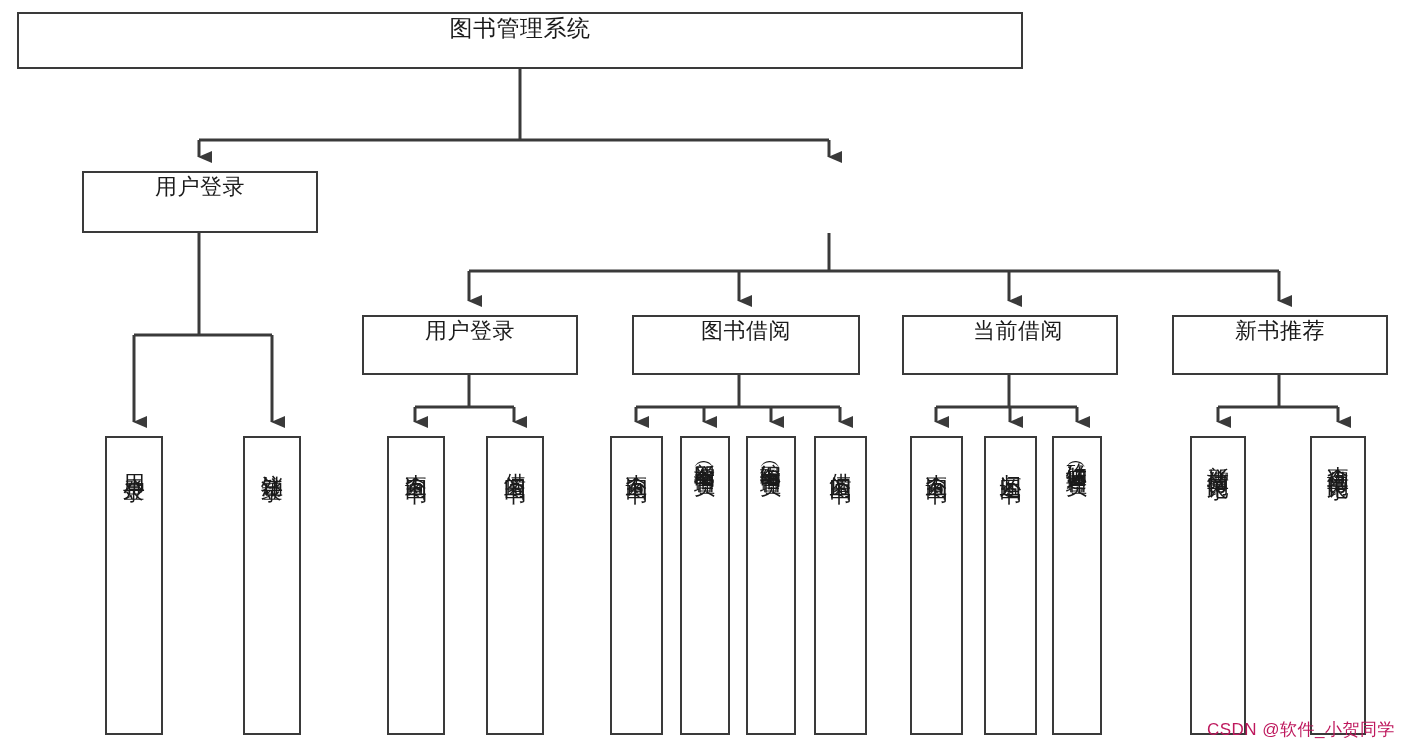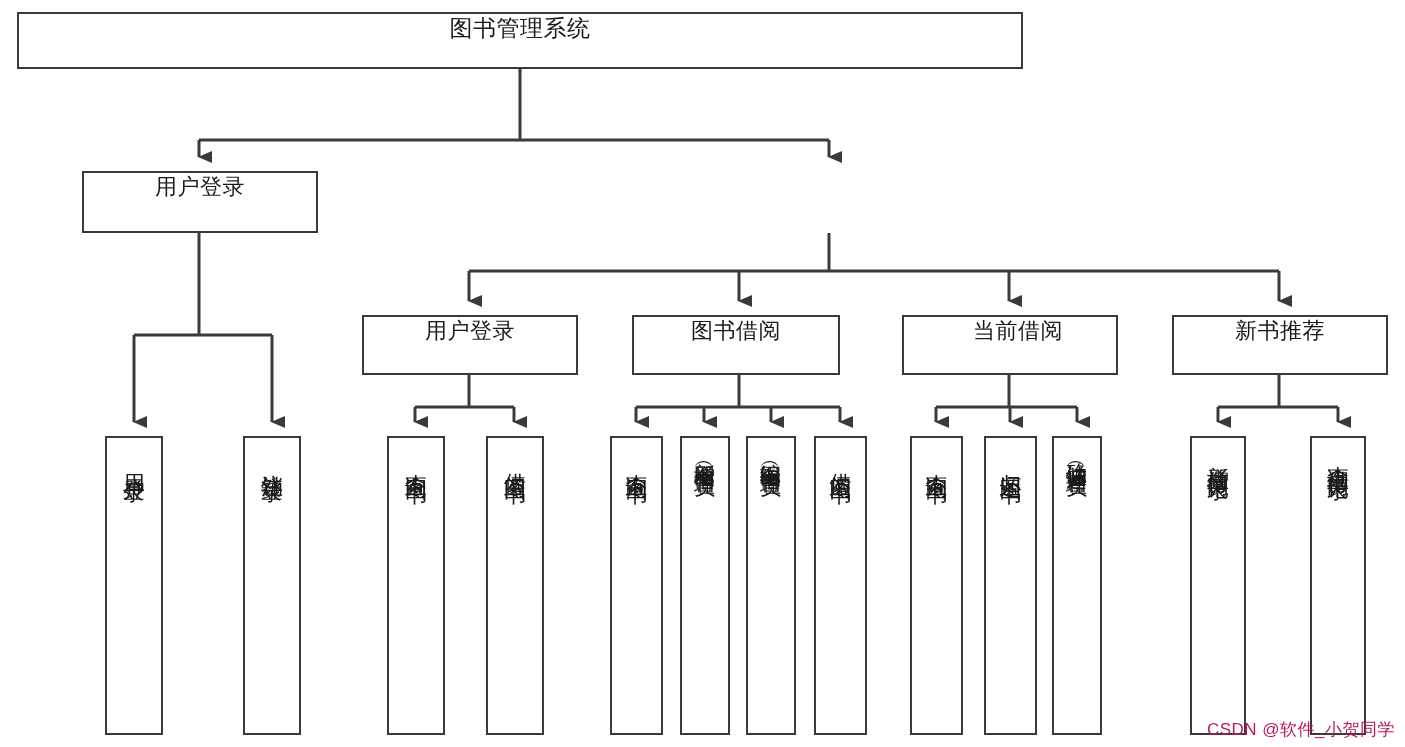--- a/index.html
+++ b/index.html
@@ -131,21 +131,21 @@
     <span class="label">图书管理系统</span>
   </div>
 
   <div class="node horiz" style="left:82px; top:171px; width:236px; height:62px;">
     <span class="label">用户登录</span>
   </div>
 
   <div class="node horiz" style="left:362px; top:315px; width:216px; height:60px;">
     <span class="label">用户登录</span>
   </div>
-  <div class="node horiz" style="left:632px; top:315px; width:208px; height:60px;">
+  <div class="node horiz" style="left:632px; top:315px; width:228px; height:60px;">
     <span class="label">图书借阅</span>
   </div>
   <div class="node horiz" style="left:902px; top:315px; width:216px; height:60px;padding-left:16px;">
     <span class="label">当前借阅</span>
   </div>
   <div class="node horiz" style="left:1172px; top:315px; width:216px; height:60px;">
     <span class="label">新书推荐</span>
   </div>
 
   <div class="node vert" style="left:105px; top:436px; width:58px; height:299px;">

